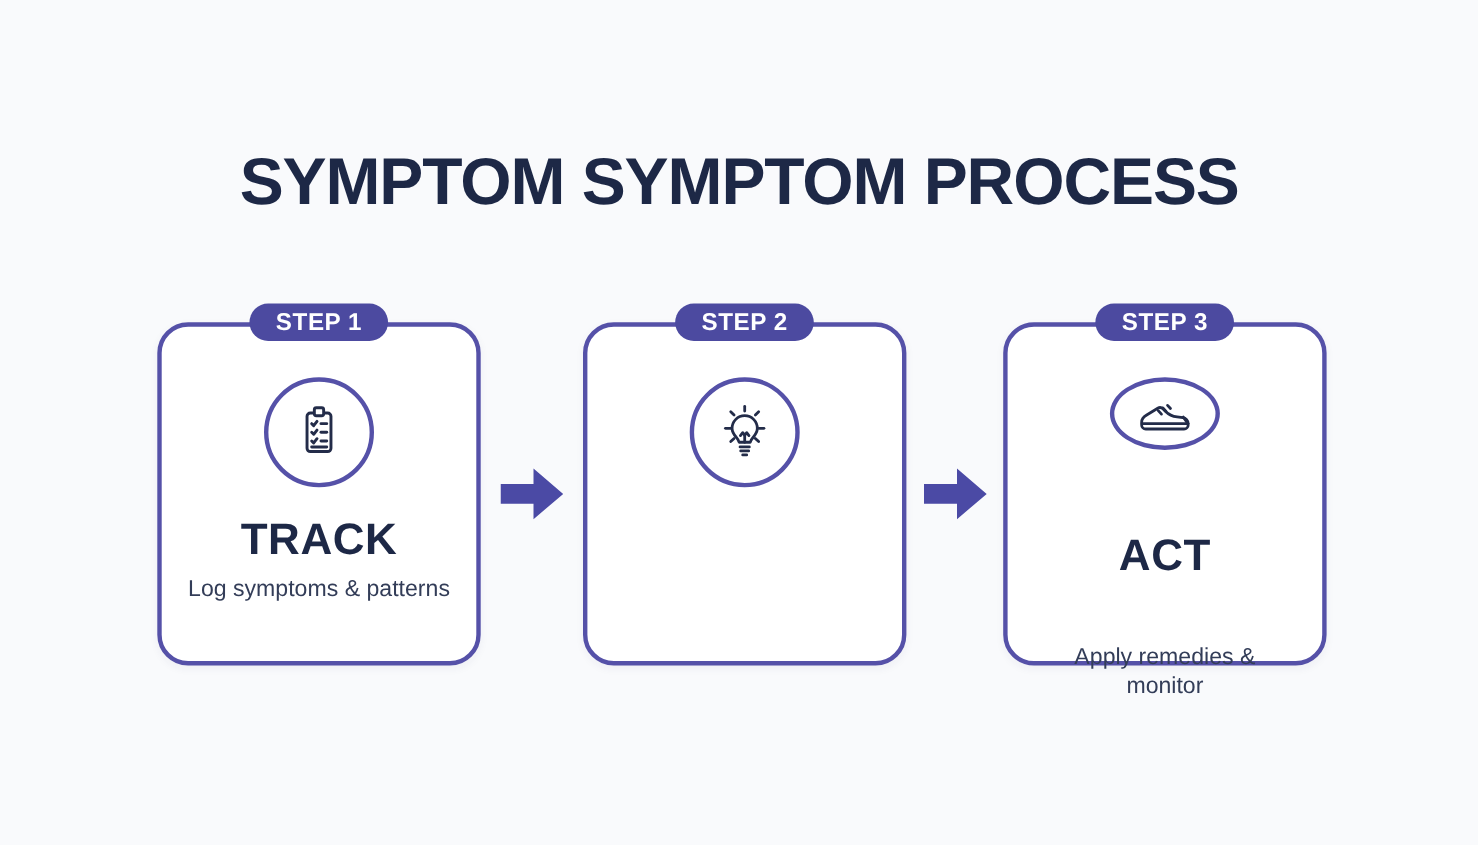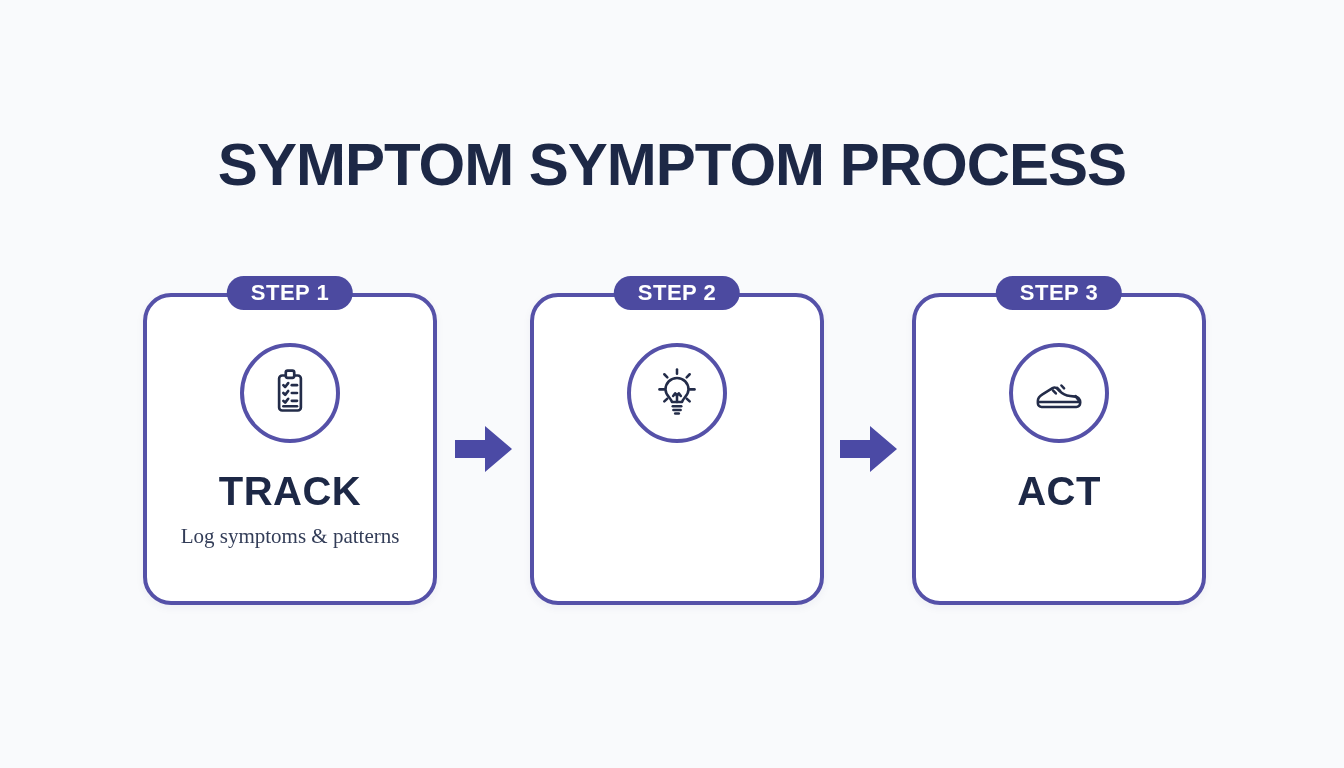--- a/index.html
+++ b/index.html
@@ -32,21 +32,21 @@
     border:4px solid #5551a8;
     border-radius:28px;
     box-sizing:border-box;
     box-shadow:0 3px 8px rgba(40,40,90,0.05);
     display:flex;
     flex-direction:column;
     align-items:center;
   }
   .card-1{left:143px;}
   .card-2{left:530px;}
-  .card-3{left:912px;}
+  .card-3{left:912px;gap:48px;}
 
   .step-badge{
     position:absolute;
     top:-21px;
     left:50%;
     transform:translateX(-50%);
     background:#4c4aa0;
     color:#ffffff;
     font-size:22px;
     font-weight:700;
@@ -79,21 +79,20 @@
     letter-spacing:0.5px;
     line-height:1;
   }
   .card-desc{
     margin-top:12px;
     font-size:21px;
     font-weight:400;
     color:#333d58;
     text-align:center;
     line-height:1.25;
-    font-family:Liberation Serif, serif;
   }
   .card-desc.narrow{max-width:200px;}
 
   .arrow{
     position:absolute;
     top:425px;
     width:58px;height:48px;
   }
   .arrow-1{left:455px;}
   .arrow-2{left:840px;}
@@ -169,15 +168,16 @@
           <path d="M6.5,30.5 c0,-2.4 1.6,-4.1 3.8,-5.4 l8.3,-5.1 c1.3,-0.8 2.9,-0.6 3.9,0.4 l1.8,1.8 c2.4,2.4 5.5,3.9 8.9,4.3 l4.3,0.5 c2.3,0.3 4,2.2 4,4.5 v1 c0,1.7 -1.4,3.1 -3.1,3.1 h-28.8 c-1.7,0 -3.1,-1.4 -3.1,-3.1 z"></path>
           <line x1="7" y1="31.5" x2="41.3" y2="31.5"></line>
           <line x1="19" y1="21.8" x2="21.4" y2="24.4"></line>
           <line x1="22.5" y1="19.7" x2="24.9" y2="22.3"></line>
           <line x1="26" y1="17.8" x2="28.2" y2="20.2"></line>
           <path d="M37.8,26.6 l3.5,4.9"></path>
         </svg>
       </span>
     </div>
     <div class="card-title">ACT</div>
+    <div class="card-desc narrow">Apply remedies &amp; monitor</div>
   </div>
 
 </div>
 
 </body></html>

